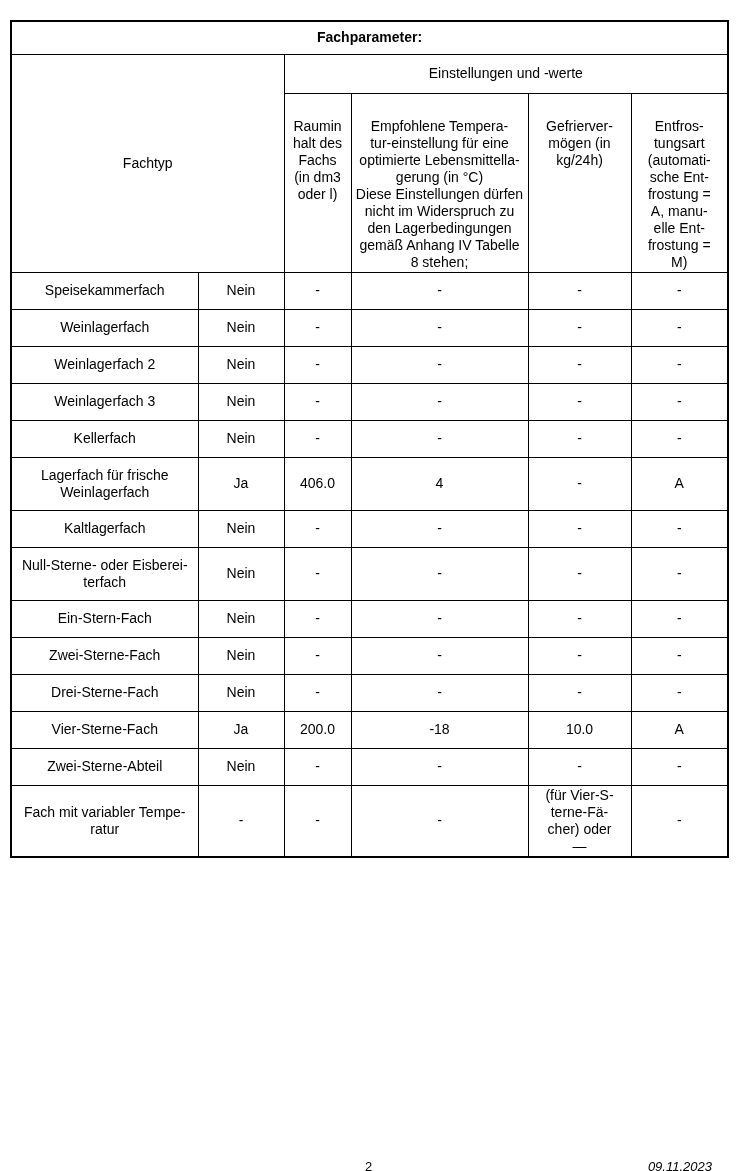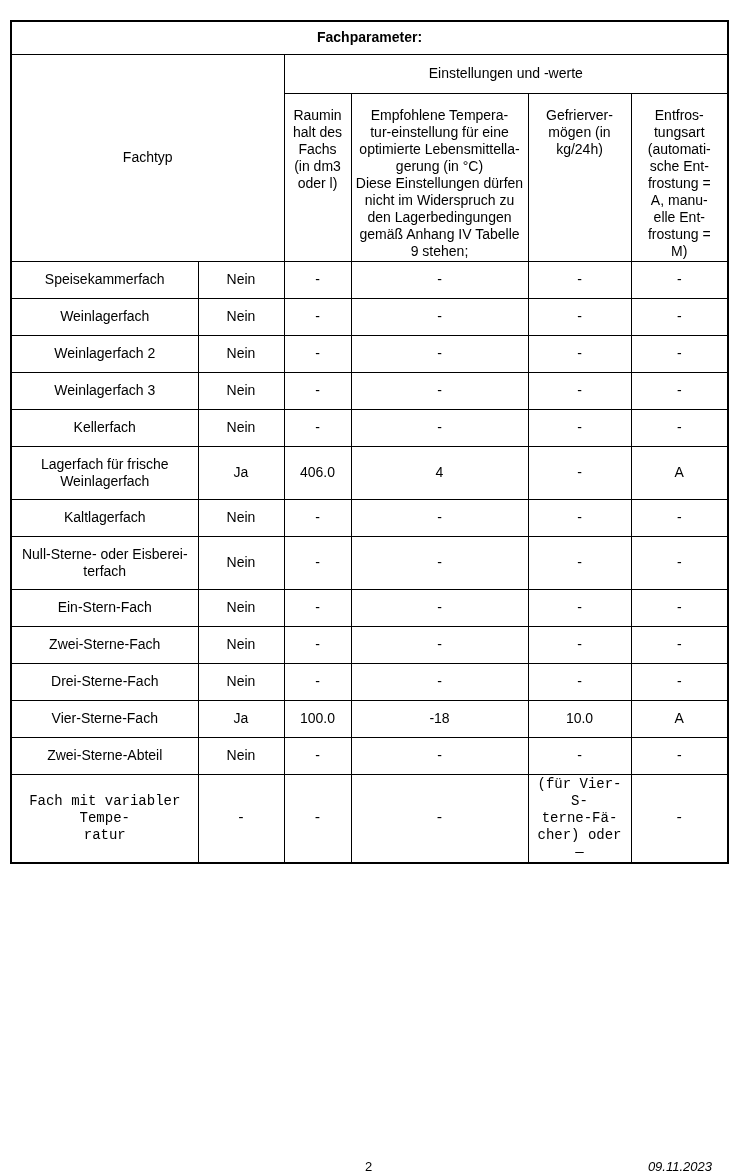--- a/index.html
+++ b/index.html
@@ -36,27 +36,27 @@
     text-align: left;
     font-weight: bold;
     font-size: 15px;
     padding-left: 7px;
   }
   td.group-cell { height: 39px; }
   td.corner-cell { text-align: center; vertical-align: middle; }
   tr.subhead-row td {
     height: 161px;
     vertical-align: top;
-    padding-top: 13px;
+    padding-top: 24px;
   }
   td.c-name { text-align: left; padding-left: 7px; }
   td.c-wrapleft { text-align: left; padding-left: 13px; }
   tr.h38 td { height: 37px; }
   tr.h54 td { height: 53px; }
-  tr.h85 td { height: 68px; font-family: Liberation Mono, monospace; }
+  tr.h85 td { height: 68px; }
 
   .footer {
     position: absolute;
     top: 1147px; left: 10px;
     width: 717px; height: 18px;
     font-size: 13px;
   }
   .footer .page-num {
     position: absolute; left: 50%; transform: translateX(-50%);
   }
@@ -93,21 +93,21 @@
 (in dm3
 oder l)</td>
         <td>Empfohlene Tempera-
 tur-einstellung für eine
 optimierte Lebensmittella-
 gerung (in °C)
 Diese Einstellungen dürfen
 nicht im Widerspruch zu
 den Lagerbedingungen
 gemäß Anhang IV Tabelle
-9 stehen;</td>
+8 stehen;</td>
         <td>Gefrierver-
 mögen (in
 kg/24h)</td>
         <td>Entfros-
 tungsart
 (automati-
 sche Ent-
 frostung =
 A, manu-
 elle Ent-
@@ -201,21 +201,21 @@
         <td class="c-name">Drei-Sterne-Fach</td>
         <td>Nein</td>
         <td>-</td>
         <td>-</td>
         <td>-</td>
         <td>-</td>
       </tr>
       <tr class="h38">
         <td class="c-name">Vier-Sterne-Fach</td>
         <td>Ja</td>
-        <td>100.0</td>
+        <td>200.0</td>
         <td>-18</td>
         <td>10.0</td>
         <td>A</td>
       </tr>
       <tr class="h38">
         <td class="c-name">Zwei-Sterne-Abteil</td>
         <td>Nein</td>
         <td>-</td>
         <td>-</td>
         <td>-</td>

